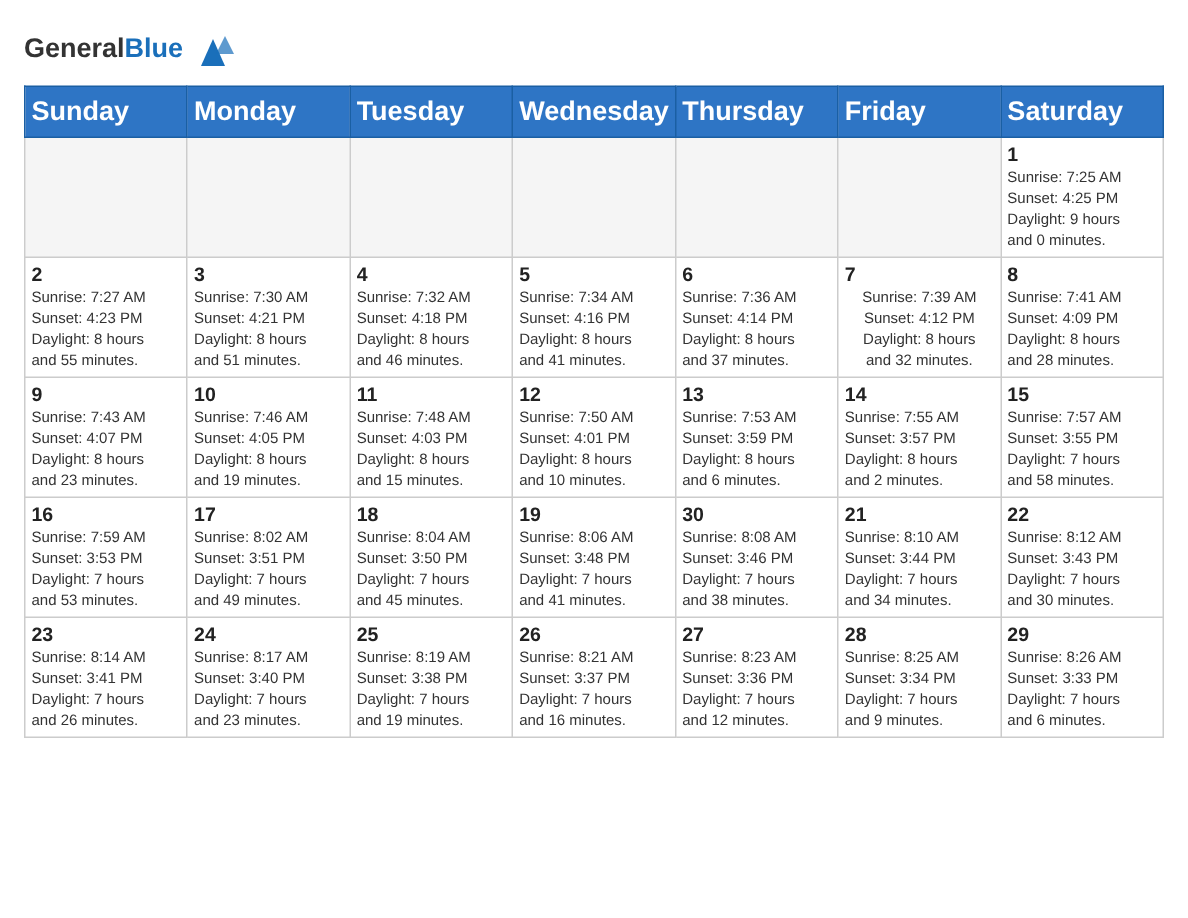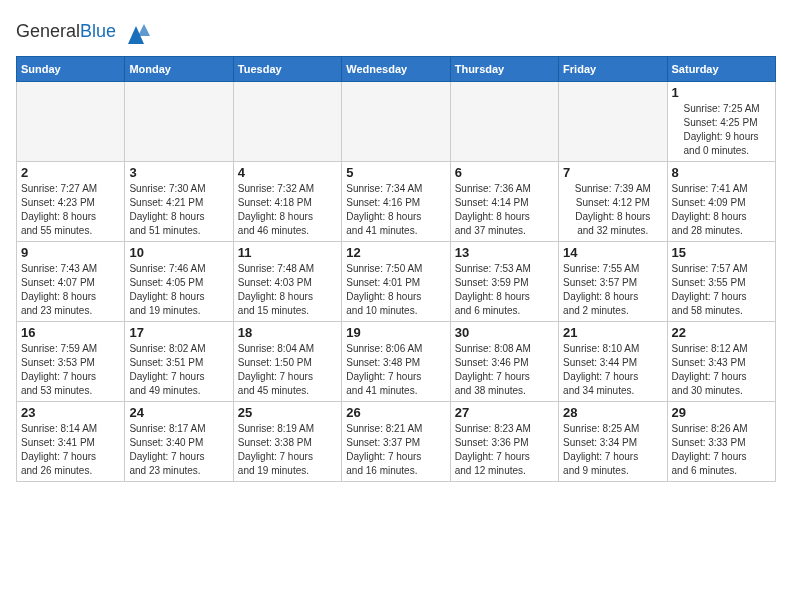--- a/index.html
+++ b/index.html
@@ -34,21 +34,21 @@
       color: #333;
     }
     .calendar {
       width: 100%;
       border-collapse: collapse;
       border: 1px solid #ccc;
     }
     .calendar th {
       background-color: #2e75c5;
       color: #fff;
-      font-size: 11px;
+      font-size: 18px;
       font-weight: bold;
       padding: 6px 4px;
       text-align: left;
       border: 1px solid #1a5fa3;
     }
     .calendar td {
       border: 1px solid #ccc;
       vertical-align: top;
       padding: 3px 4px;
       width: calc(100% / 7);
@@ -75,21 +75,21 @@
     .calendar tr.last-row td {
       height: auto;
     }
   </style>
 </head>
 <body>
 
 <div class="header-section">
   <div class="logo-area">
     <div style="display:flex; align-items:center; gap:4px;">
-      <div style="font-size:18px; font-weight:normal; color:#333; line-height:1.2;">
+      <div style="font-size:18px; font-weight:bold; color:#333; line-height:1.2;">
         <span>General</span><span style="color:#1a6fba;">Blue</span>
       </div>
       <div>
         <svg width="32" height="28" viewBox="0 0 32 28">
           <polygon points="8,28 24,28 16,10" fill="#1a6fba"></polygon>
           <polygon points="18,20 30,20 24,8" fill="#1a6fba" opacity="0.7"></polygon>
         </svg>
       </div>
     </div>
   </div>
@@ -114,21 +114,21 @@
   <tbody id="calendar-body">
       <tr>
         <td class="empty"></td>
         <td class="empty"></td>
         <td class="empty"></td>
         <td class="empty"></td>
         <td class="empty"></td>
         <td class="empty"></td>
         <td>
           <span class="day-number">1</span>
-          <div class="day-info" style="white-space: pre-line; margin-left: 12px;">Sunrise: 7:25 AM
+          <div class="day-info" style="white-space: pre-line;">Sunrise: 7:25 AM
 Sunset: 4:25 PM
 Daylight: 9 hours
 and 0 minutes.</div>
         </td>
       </tr>
       <tr>
         <td>
           <span class="day-number">2</span>
           <div class="day-info" style="white-space: pre-line;">Sunrise: 7:27 AM
 Sunset: 4:23 PM
@@ -240,21 +240,21 @@
         <td>
           <span class="day-number">17</span>
           <div class="day-info" style="white-space: pre-line;">Sunrise: 8:02 AM
 Sunset: 3:51 PM
 Daylight: 7 hours
 and 49 minutes.</div>
         </td>
         <td>
           <span class="day-number">18</span>
           <div class="day-info" style="white-space: pre-line;">Sunrise: 8:04 AM
-Sunset: 1:50 PM
+Sunset: 3:50 PM
 Daylight: 7 hours
 and 45 minutes.</div>
         </td>
         <td>
           <span class="day-number">19</span>
           <div class="day-info" style="white-space: pre-line;">Sunrise: 8:06 AM
 Sunset: 3:48 PM
 Daylight: 7 hours
 and 41 minutes.</div>
         </td>

